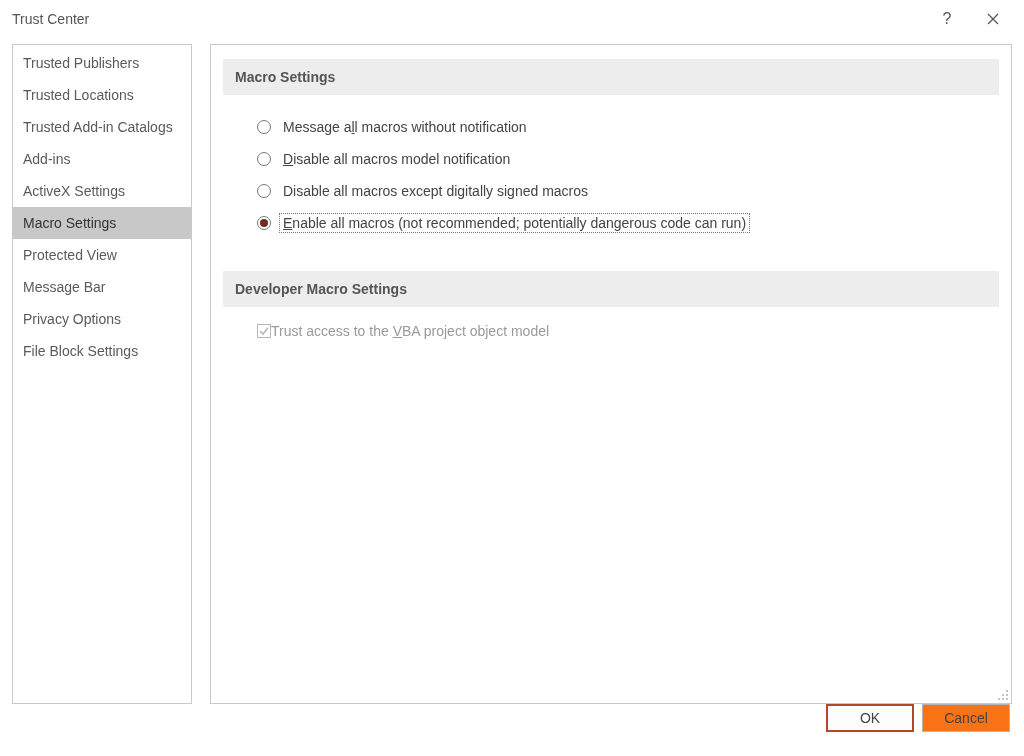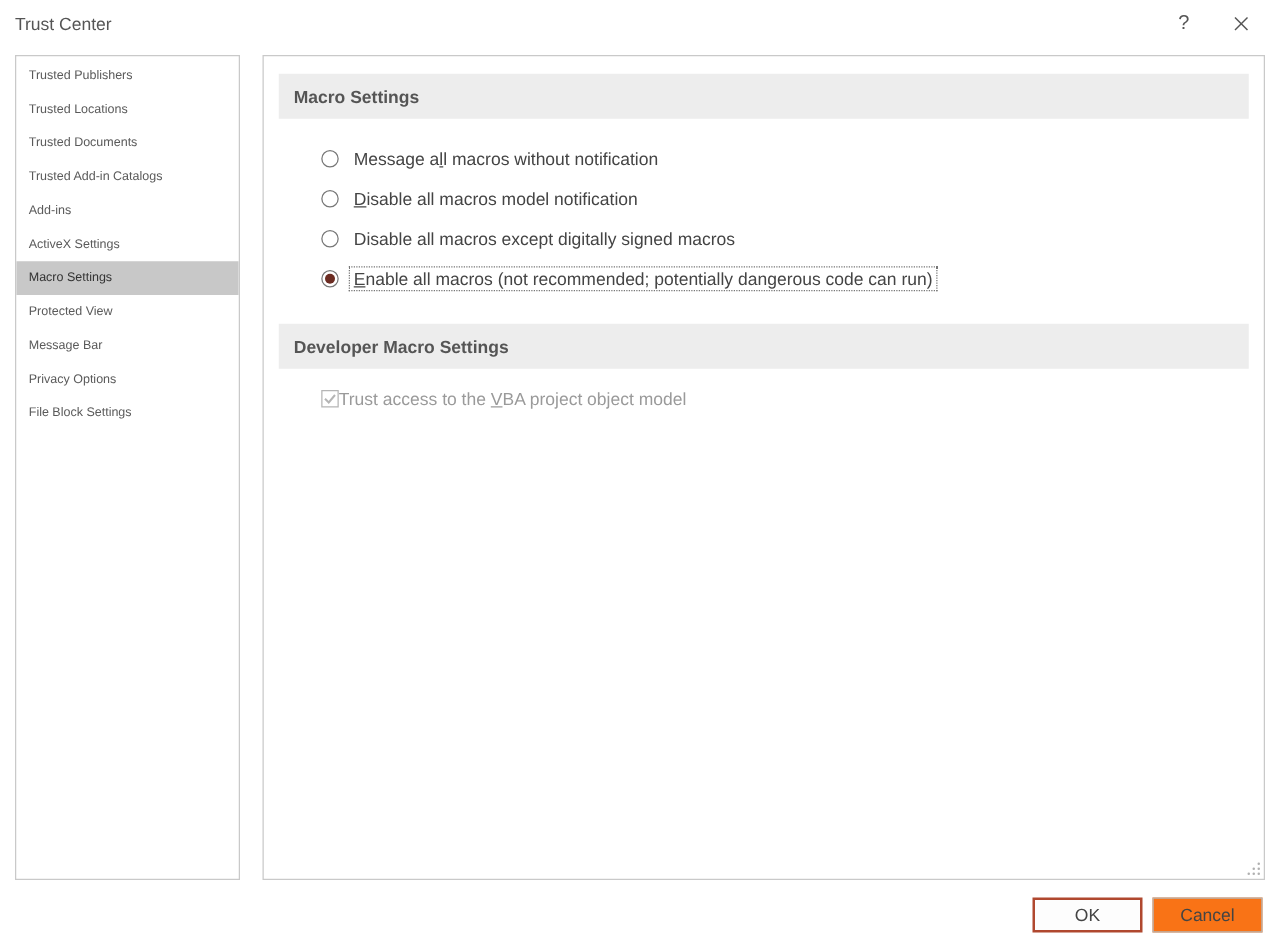--- a/index.html
+++ b/index.html
@@ -42,21 +42,21 @@
   }
   .sidebar {
     width: 180px;
     border: 1px solid #c9c9c9;
     background: #fff;
     padding: 2px 0;
     overflow: hidden;
   }
   .sidebar-item {
     padding: 8px 10px 8px 10px;
-    font-size: 10px;
+    font-size: 14px;
     color: #5a5a5a;
     cursor: default;
     white-space: nowrap;
   }
   .sidebar-item.selected {
     background: #c8c8c8;
     color: #333;
   }
 
   .main {
@@ -100,21 +100,21 @@
     border-radius: 50%;
     background: #6b2c22;
   }
   .radio-label.focused {
     border: 1px dotted #777;
     padding: 1px 3px;
     margin-left: -4px;
   }
   .mnemonic { text-decoration: underline; }
 
-  .dev-section { margin-top: 2px; }
+  .dev-section { margin-top: 14px; }
   .check-row {
     display: flex;
     align-items: center;
     padding-left: 34px;
     color: #9a9a9a;
     font-size: 14px;
   }
   .checkbox {
     width: 14px; height: 14px;
     border: 1px solid #b5b5b5;
@@ -128,21 +128,21 @@
   .resize-grip {
     position: absolute;
     right: 2px; bottom: 2px;
     width: 14px; height: 14px;
     color: #b0b0b0;
   }
 
   .footer {
     height: 52px;
     display: flex;
-    align-items: flex-end;
+    align-items: flex-start;
     justify-content: flex-end;
     padding: 0 14px 10px 12px;
     gap: 8px;
   }
   .btn {
     min-width: 88px;
     height: 28px;
     border: 1px solid #b5b5b5;
     background: #f97316;
     display: inline-flex;
@@ -173,21 +173,20 @@
         <line x1="11" y1="1" x2="1" y2="11" stroke="#555" stroke-width="1.2"></line>
       </svg>
     </div>
   </div>
 
   <div class="content-area">
 
     <div class="sidebar">
       <div class="sidebar-item"><span>Trusted Publishers</span></div>
       <div class="sidebar-item"><span>Trusted Locations</span></div>
-      <div class="sidebar-item"><span>Trusted Documents</span></div>
       <div class="sidebar-item"><span>Trusted Add-in Catalogs</span></div>
       <div class="sidebar-item"><span>Add-ins</span></div>
       <div class="sidebar-item"><span>ActiveX Settings</span></div>
       <div class="sidebar-item selected"><span>Macro Settings</span></div>
       <div class="sidebar-item"><span>Protected View</span></div>
       <div class="sidebar-item"><span>Message Bar</span></div>
       <div class="sidebar-item"><span>Privacy Options</span></div>
       <div class="sidebar-item"><span>File Block Settings</span></div>
     </div>
 

